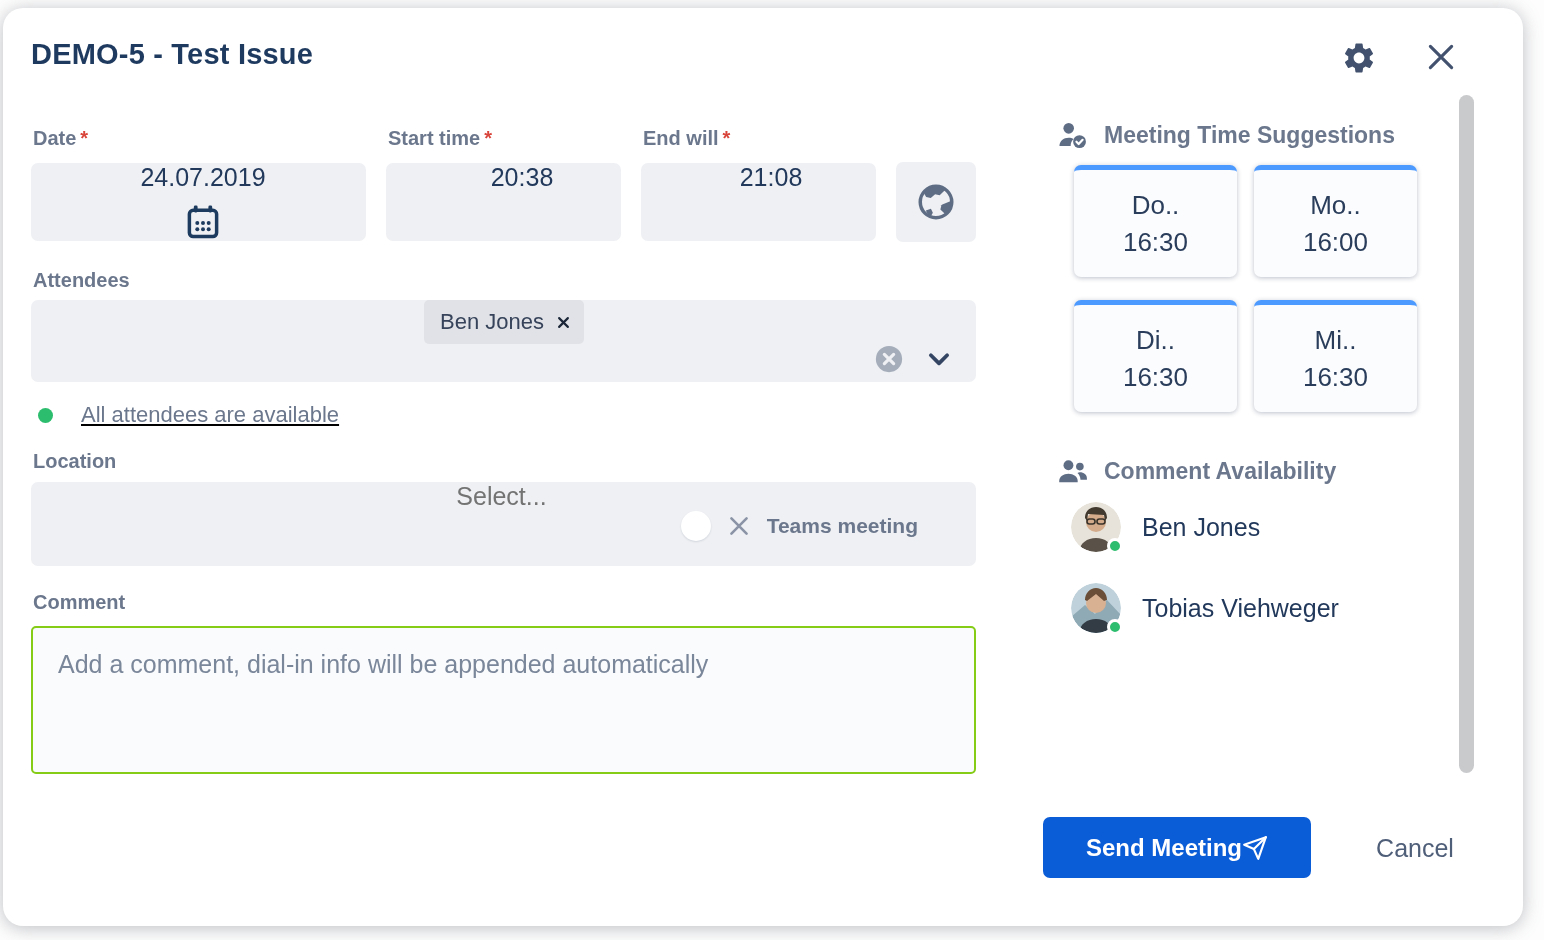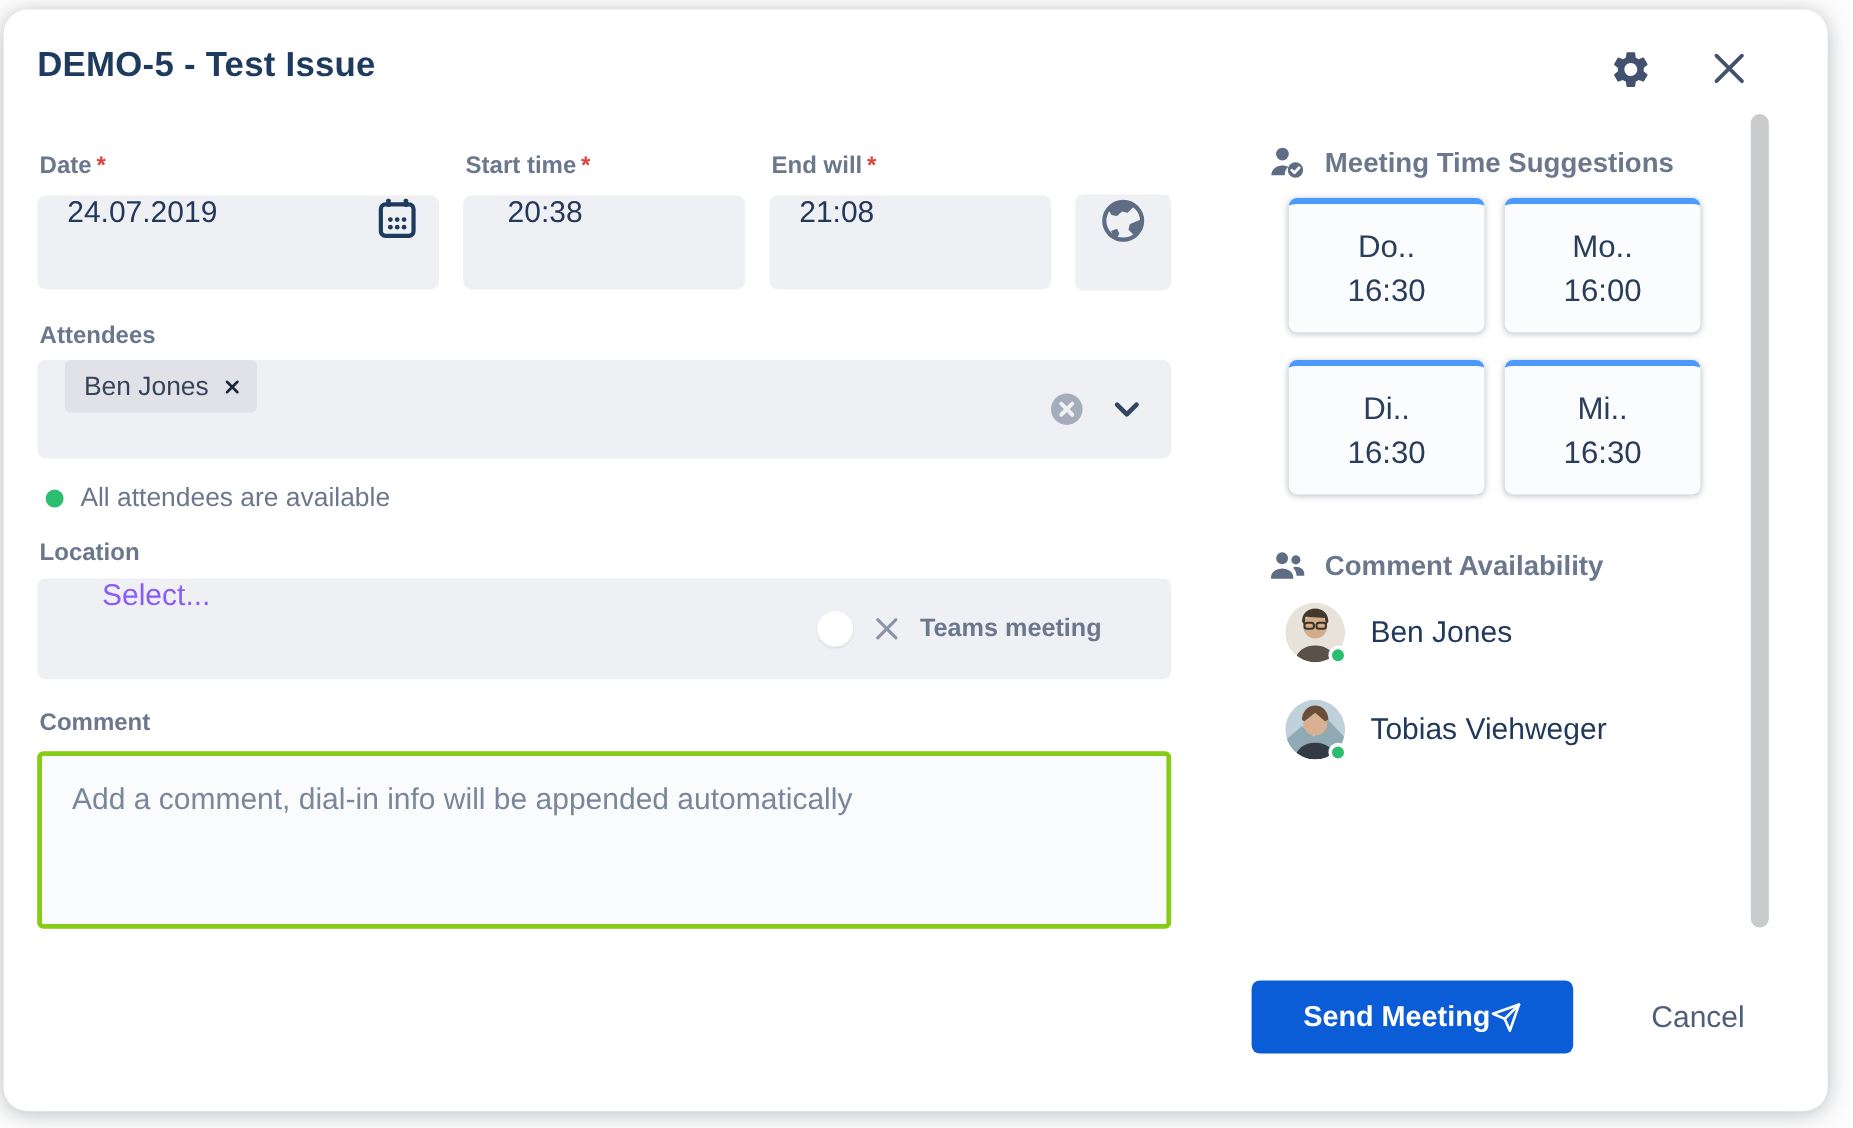--- a/index.html
+++ b/index.html
@@ -21,55 +21,55 @@
   .icon-btn{position:absolute;width:42px;height:42px;border:none;background:transparent;
     padding:0;display:flex;align-items:center;justify-content:center;cursor:pointer;}
   .gear-btn{left:1335px;top:29px;}
   .close-btn{left:1417px;top:28px;}
   
   .flabel{position:absolute;font-size:20px;font-weight:600;color:#6b778c;}
   .req{color:#d9453b;margin-left:4px;font-weight:700;}
   
   .gbox{
     position:absolute;background:#eef0f3;border-radius:7px;height:78px;
-    display:flex;color:#22395c;font-size:25px;
+    display:flex;align-items:center;color:#22395c;font-size:25px;flex-direction:column;
   }
   .lbl-date{left:30px;top:119px;}
   .lbl-start{left:385px;top:119px;}
   .lbl-end{left:640px;top:119px;}
   .box-date{left:28px;top:155px;width:335px;padding:0 16px 0 25px;justify-content:space-between;}
   .box-start{left:383px;top:155px;width:235px;padding-left:37px;}
   .box-end{left:638px;top:155px;width:235px;padding-left:25px;}
   .box-globe{left:893px;top:154px;width:80px;height:80px;justify-content:center;cursor:pointer;border:none;}
   
   .lbl-attendees{left:30px;top:261px;}
   .box-attendees{left:28px;top:292px;width:945px;height:82px;padding:0 22px 0 23px;}
   .chip{
     background:#e0e2e7;border-radius:5px;height:44px;display:flex;align-items:center;
     gap:12px;padding:0 13px 0 16px;font-size:22px;color:#36435a;
   }
   .chip-x{display:flex;align-items:center;cursor:pointer;}
   .att-right{margin-left:auto;display:flex;align-items:center;gap:20px;}
-  .note-row{position:absolute;left:35px;top:394px;display:flex;align-items:center;gap:14px;}
+  .note-row{position:absolute;left:35px;top:394px;display:flex;align-items:center;gap:28px;text-decoration:underline;}
   .note-dot{width:15px;height:15px;border-radius:50%;background:#2dbd6e;}
   .note-text{font-size:22px;color:#6b778c;}
   
   .lbl-location{left:30px;top:442px;}
   .box-location{left:28px;top:474px;width:945px;height:84px;padding:0 58px 0 25px;}
-  .select-placeholder{color:#8b5cf6;margin-left:29px;}
+  .select-placeholder{color:#737373;margin-left:29px;}
   .teams-group{margin-left:auto;display:flex;align-items:center;gap:15px;}
   .toggle-knob{width:30px;height:30px;border-radius:50%;background:#ffffff;
     box-shadow:0 1px 2px rgba(9,30,66,.12);cursor:pointer;}
   .teams-x{display:flex;align-items:center;cursor:pointer;}
   .teams-label{font-size:21px;font-weight:700;color:#6b778c;}
   
   .lbl-comment{left:30px;top:583px;}
   .comment-area{
     position:absolute;left:28px;top:618px;width:945px;height:148px;resize:none;
-    background:#fafbfc;border:4px solid #84cc16;border-radius:5px;
+    background:#fafbfc;border:2px solid #84cc16;border-radius:5px;
     padding:22px 25px;font-family:"Liberation Sans",sans-serif;font-size:25px;color:#22395c;
   }
   .comment-area::placeholder{color:#7a869a;opacity:1;}
   
   .side-header{position:absolute;display:flex;align-items:center;gap:15px;}
   .sh-suggestions{left:1054px;top:112px;}
   .sh-availability{left:1054px;top:448px;}
   .side-header .sh-text{font-size:23px;font-weight:600;color:#6b778c;}
   .sugg-card{
     position:absolute;width:163px;height:112px;background:#fbfcfd;border-radius:7px;

